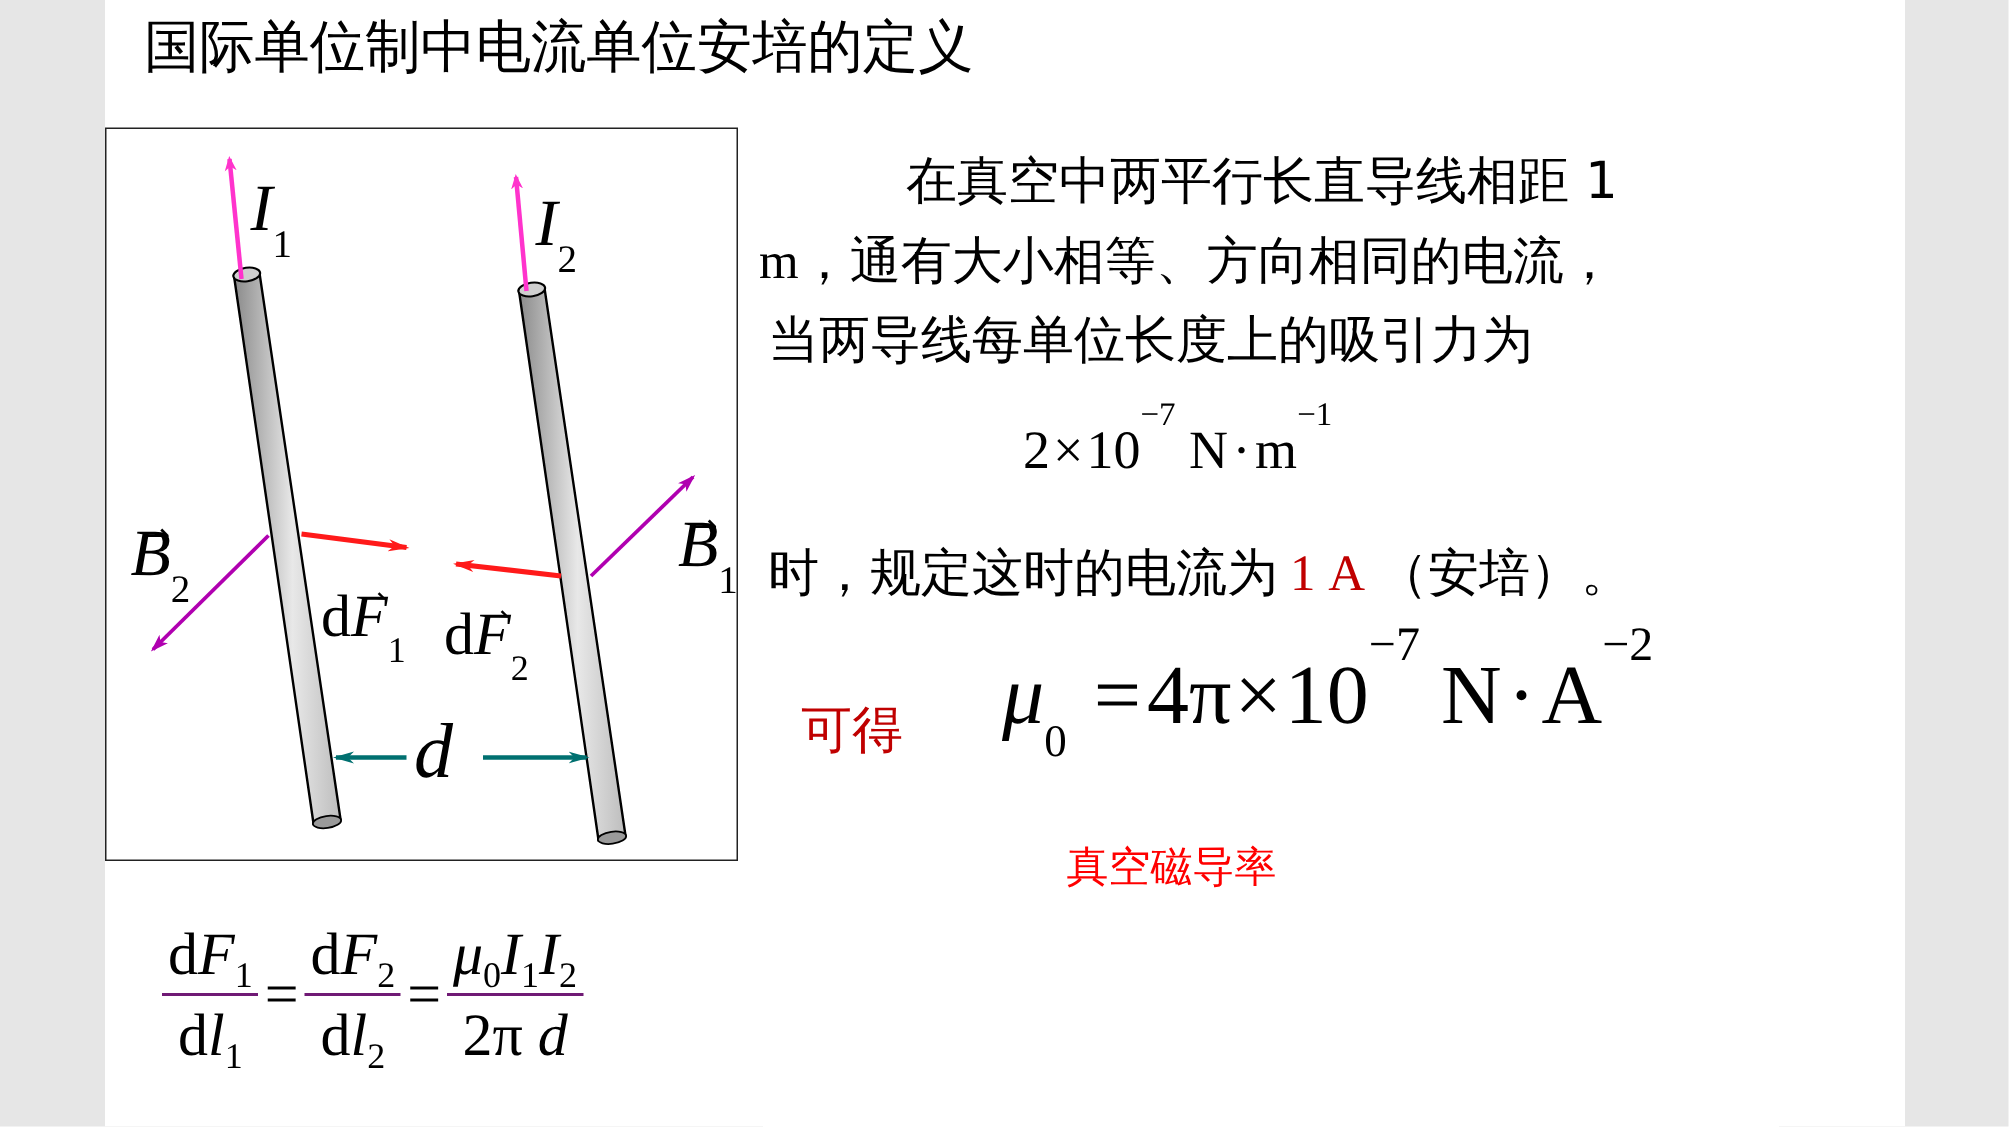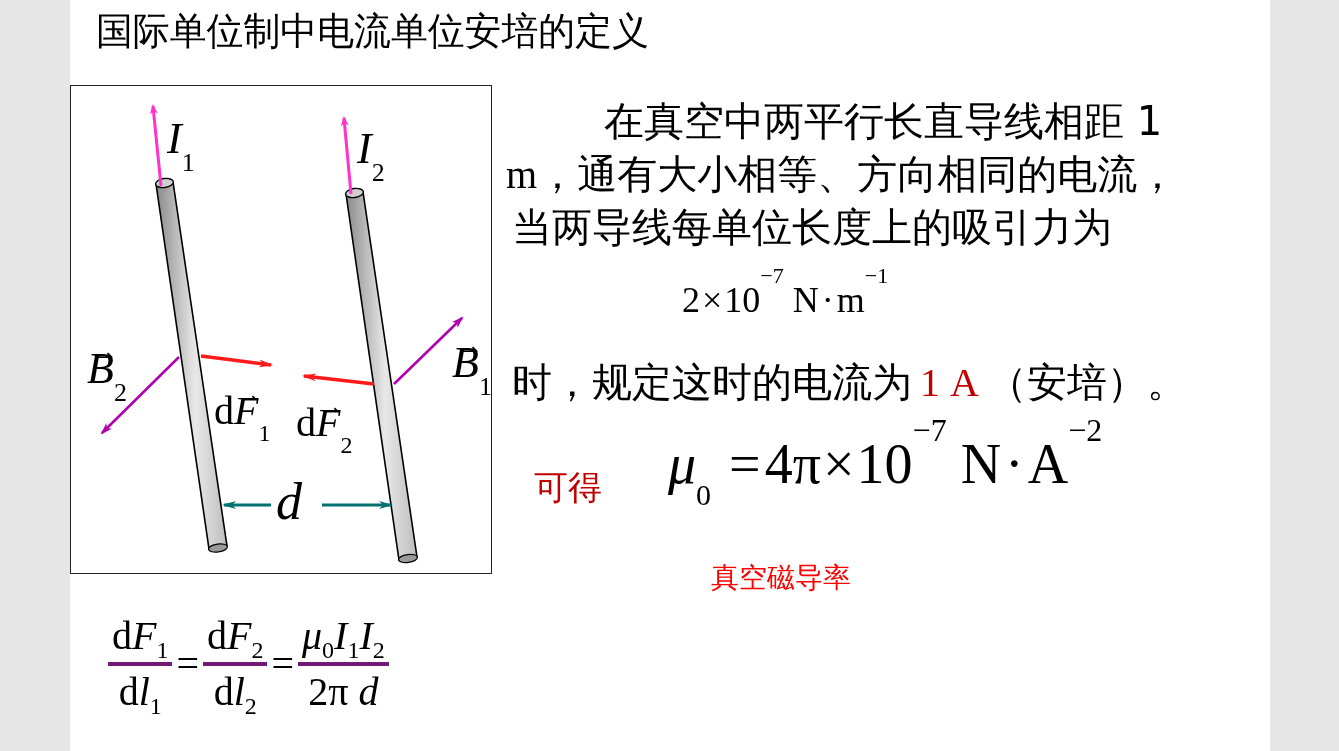--- a/index.html
+++ b/index.html
@@ -19,30 +19,30 @@
       left: 96px; top: 6px; font-size: 38px; line-height: 50px;
       font-family: "DejaVu Sans", sans-serif; letter-spacing: 0px;
       transform: scaleX(0.97); transform-origin: left top;
     }
     .fig-frame {
       position: absolute; left: 70px; top: 85px; width: 420px; height: 487px;
       border: 1.5px solid #222; background: #fff;
     }
     .fig-frame svg { position: absolute; left: 0; top: 0; }
     .para {
-      font-family: "DejaVu Sans", sans-serif; font-size: 40px; line-height: 53px;
+      font-family: "DejaVu Sans", sans-serif; font-size: 34px; line-height: 53px;
     }
     .latin { font-family: "Liberation Serif", serif; }
     .red { color: #c00000; margin-top: 20px; }
     .bright-red { color: #ff0000; }
     .math { font-family: Liberation Serif, serif; }
     .it { font-style: italic; }
     sup, sub { font-size: 62%; line-height: 0; }
     .frac { display: inline-flex; flex-direction: column; align-items: center; vertical-align: middle; margin: 0 4px; }
-    .frac .num { padding: 0 4px 2px; border-bottom: 4px solid #701a75; }
+    .frac .num { padding: 0 4px 2px; border-bottom: 2px solid #701a75; }
     .frac .den { padding: 2px 4px 0; }
   </style>
 </head>
 <body>
 
 <div class="slide"></div>
 
 <div class="abs title">国际单位制中电流单位安培的定义</div>
 
 <div class="fig-frame">

